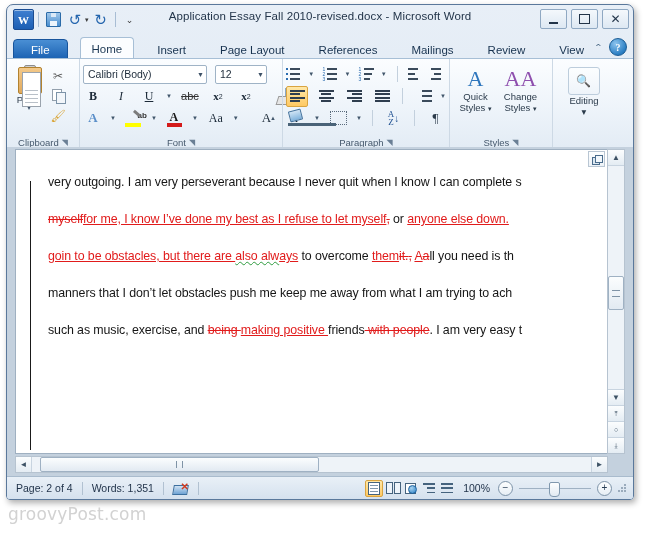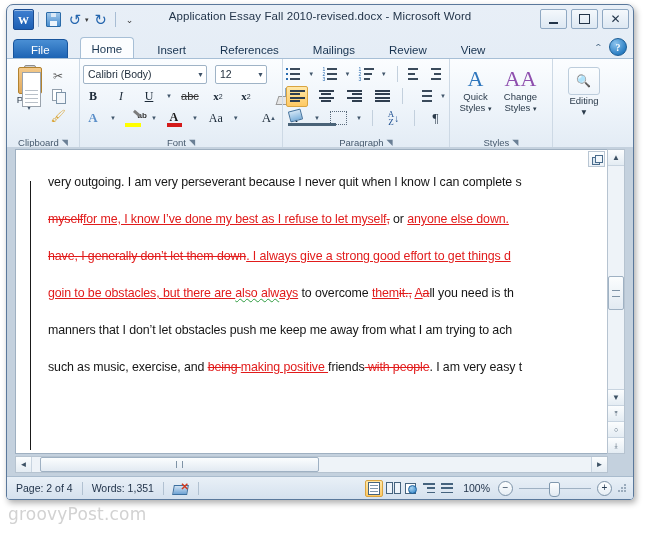--- a/index.html
+++ b/index.html
@@ -387,20 +387,21 @@
           <span class="cls">✕</span>
         </div>
     </div>
   </div>
 
   <div class="tabstrip">
     <div class="tabs">
       <div class="tab file">File</div>
       <div class="tab active">Home</div>
       <div class="tab">Insert</div>
+      <div class="tab">Page Layout</div>
       <div class="tab">References</div>
       <div class="tab">Mailings</div>
       <div class="tab">Review</div>
       <div class="tab">View</div>
     </div>
     <div class="tabright">
       <div class="minribbon">⌃</div>
       <div class="helpico">?</div>
     </div>
   </div>
@@ -712,23 +713,20 @@
 
         <div class="line">
           <span>very outgoing. I am very perseverant because I never quit when I know I can complete s</span>
         </div>
 
 
         <div class="line">
           <span class="del">myself</span><span class="ins">for me, I know I’ve done my best as I refuse to let myself</span><span class="del">,</span><span> or </span><span class="ins">anyone else down. </span>
         </div>
 
-        <div class="line">
-          <span class="del">have, I generally don’t let them down</span><span class="ins">. I always give a strong good effort to get things d</span>
-        </div>
 
         <div class="line">
           <span class="ins">goin to be obstacles, but there are </span><span class="ins gram">also  alw</span><span class="ins">ays</span><span> to overcome </span><span class="ins">them</span><span class="del">it.</span><span class="del">,</span><span> </span><span class="ins">A</span><span class="del">a</span><span>ll you need is th</span>
         </div>
 
         <div class="line">
           <span>manners that I don’t let obstacles push me keep me away from what I am trying to ach</span>
         </div>
 
 

